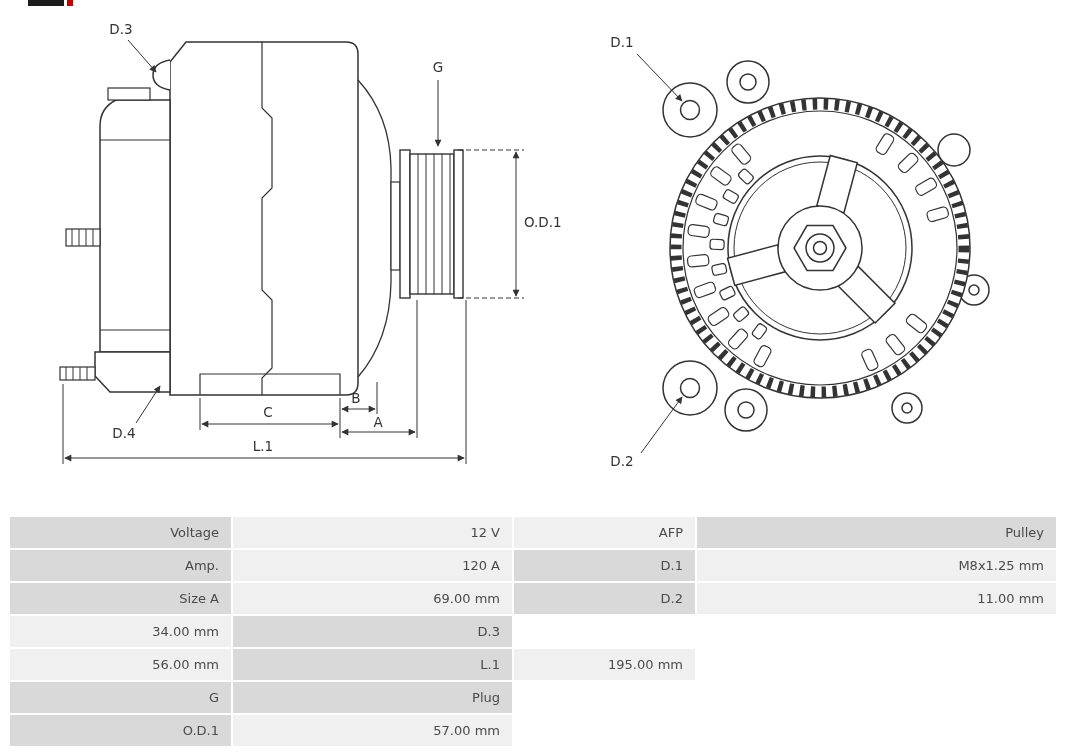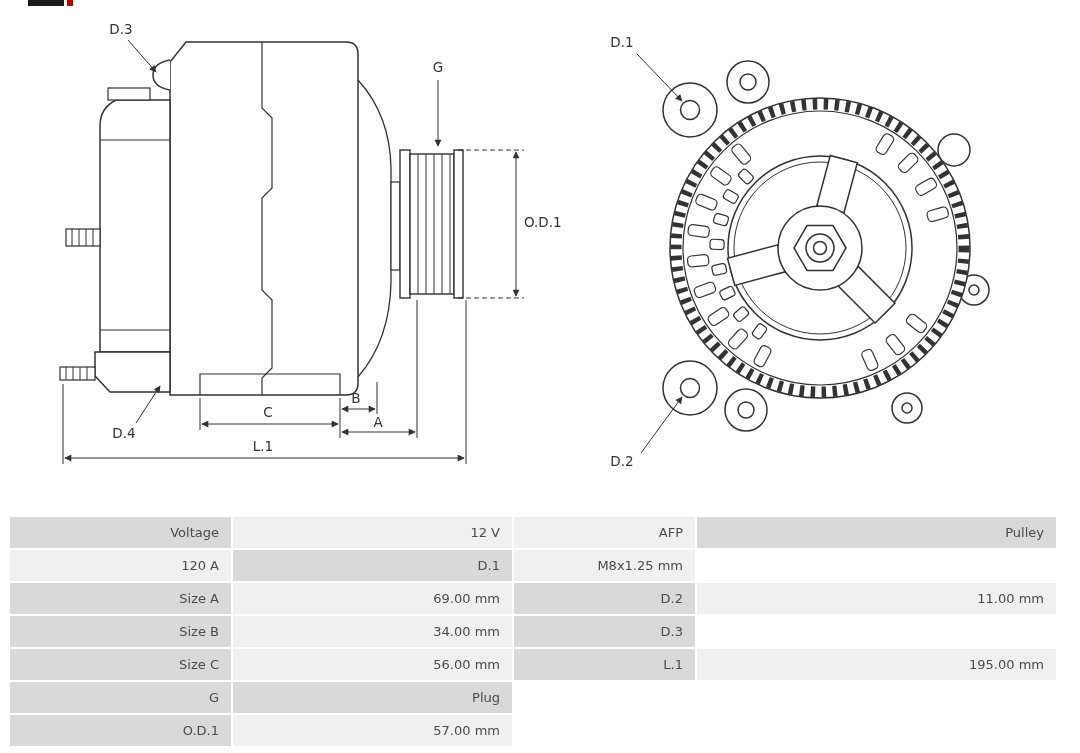--- a/index.html
+++ b/index.html
@@ -170,37 +170,36 @@
   <div class="part-number">A0336</div>
 
   <div class="spec-table">
     <div class="spec-row">
       <div class="cell label">Voltage</div>
       <div class="cell value">12 V</div>
       <div class="cell value">AFP</div>
       <div class="cell label">Pulley</div>
     </div>
     <div class="spec-row">
+      <div class="cell label">Amp.</div>
       <div class="cell value">120 A</div>
       <div class="cell label">D.1</div>
       <div class="cell value">M8x1.25 mm</div>
     </div>
     <div class="spec-row">
       <div class="cell label">Size A</div>
       <div class="cell value">69.00 mm</div>
       <div class="cell label">D.2</div>
       <div class="cell value">11.00 mm</div>
     </div>
     <div class="spec-row">
-      <div class="cell label">Size B</div>
       <div class="cell value">34.00 mm</div>
       <div class="cell label">D.3</div>
     </div>
     <div class="spec-row">
-      <div class="cell label">Size C</div>
       <div class="cell value">56.00 mm</div>
       <div class="cell label">L.1</div>
       <div class="cell value">195.00 mm</div>
     </div>
     <div class="spec-row">
       <div class="cell label">G</div>
       <div class="cell label">Plug</div>
     </div>
     <div class="spec-row">
       <div class="cell label">O.D.1</div>

